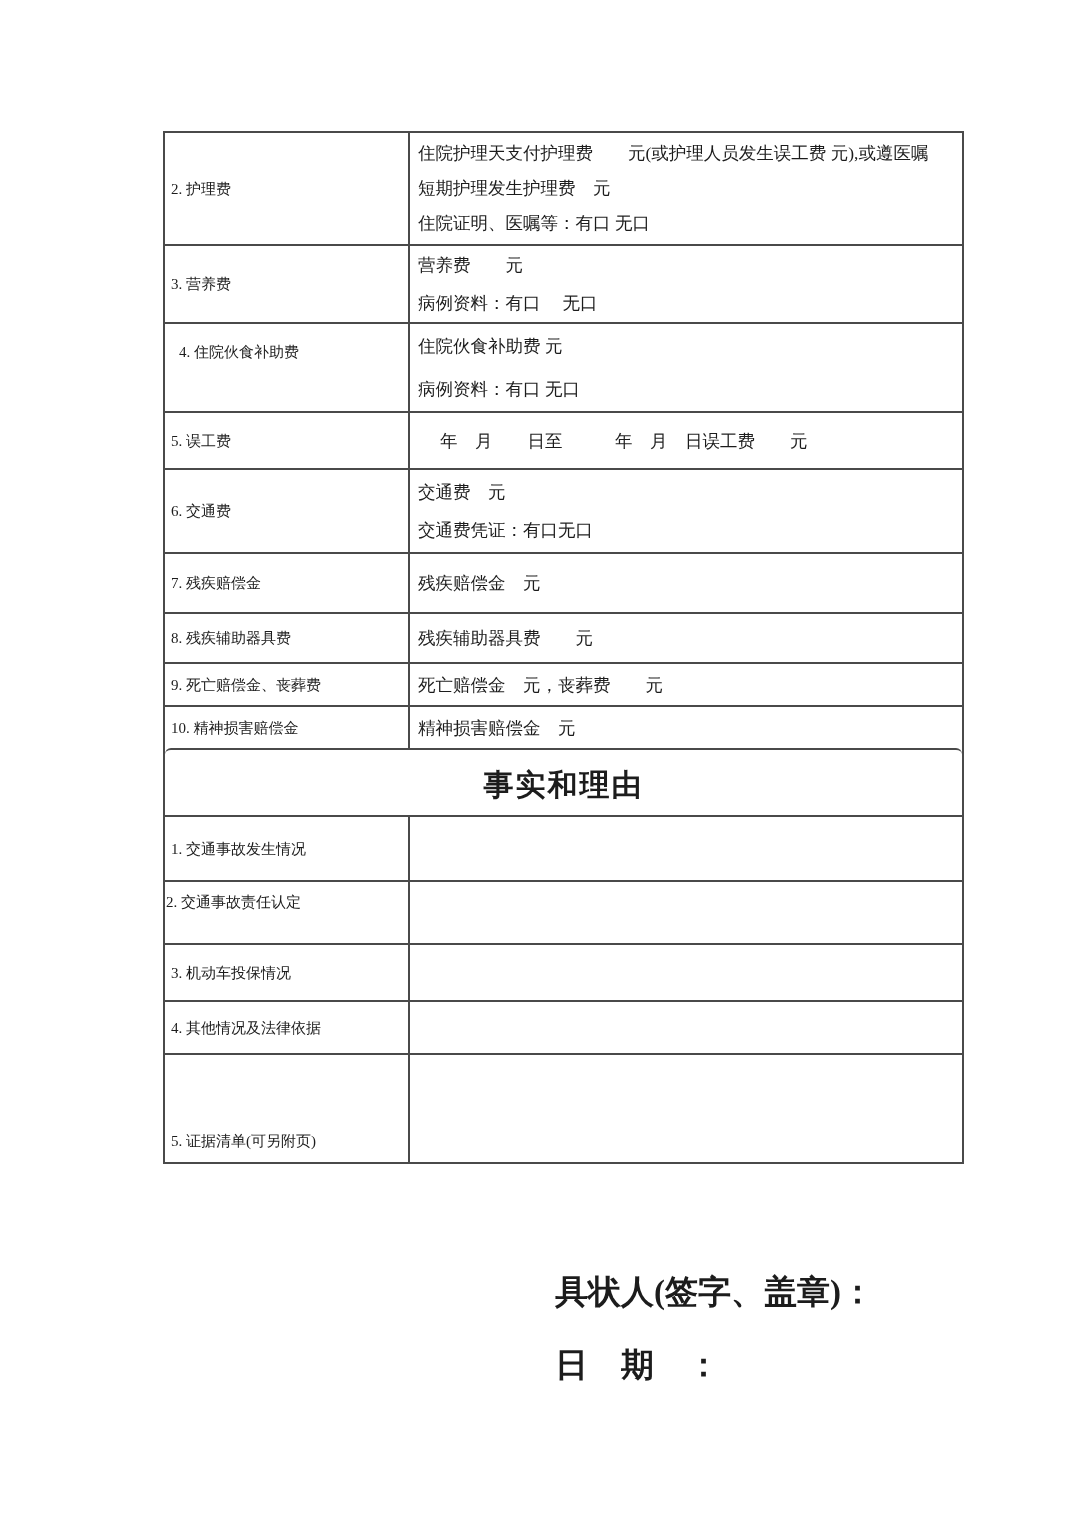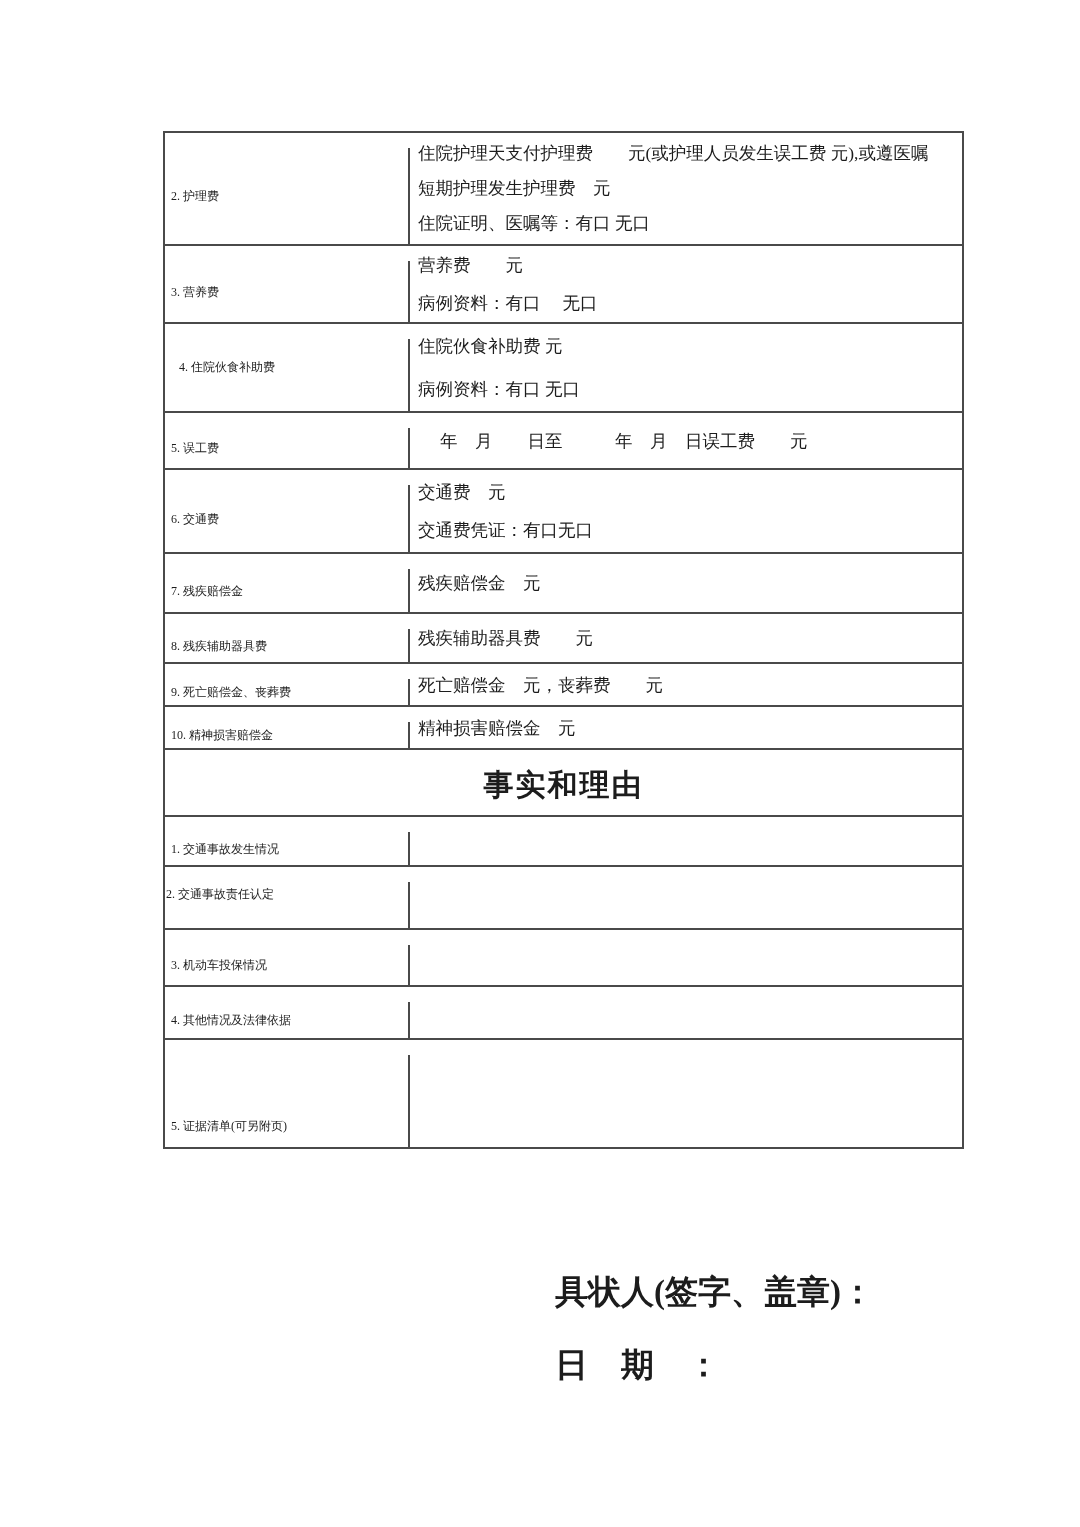--- a/index.html
+++ b/index.html
@@ -22,43 +22,43 @@
     border-top:2px solid #4a4a4a;
     box-sizing:border-box;
   }
   .row.first { border-top:none; }
   .label-cell {
     flex:0 0 245px; width:245px;
     border-right:2px solid #4a4a4a;
     box-sizing:border-box;
     display:flex; flex-direction:column; justify-content:center;
     padding-left:6px;
-    font-size:12px;
+    font-size:15px;
     line-height:24px;
-    margin-top:15px;
   }
   .label-cell.align-up { justify-content:flex-start; padding-top:16px;padding-left:14px; }
   .label-cell.align-bottom { justify-content:flex-end; padding-bottom:9px; }
   .label-cell.flush { padding-left:1px; }
   .label-cell.shift-up > div { position:relative; top:-11px; }
   .content-cell {
     flex:1 1 auto;
     box-sizing:border-box;
     display:flex; flex-direction:column; justify-content:center;
     padding-left:8px;
     font-size:17.5px;
     border-radius:18px;
   }
   .content-line { white-space:pre; line-height:38px; }
   .lines-tight .content-line { line-height:35px; }
   .lines-wide  .content-line { line-height:43px; }
   .section-header-row {
     display:flex; align-items:center; justify-content:center;
     border-top:2px solid #4a4a4a;
     box-sizing:border-box;
+    border-radius:6px;
   }
   .section-header-text {
     font-size:30px; font-weight:bold; letter-spacing:2px;
     padding-top:6px;
   }
   .sig-line {
     position:absolute; left:555px;
     font-size:33px; font-weight:bold;
     white-space:pre;
   }
@@ -154,21 +154,21 @@
     <div class="content-cell">
       <div class="content-line">精神损害赔偿金　元</div>
     </div>
   </div>
 
 
   <div class="section-header-row" style="height:67px">
     <div class="section-header-text">事实和理由</div>
   </div>
 
-  <div class="row" style="height:50px">
+  <div class="row" style="height:65px">
     <div class="label-cell">
       <div>1. 交通事故发生情况</div>
     </div>
     <div class="content-cell"></div>
   </div>
 
   <div class="row" style="height:63px">
     <div class="label-cell flush shift-up">
       <div>2. 交通事故责任认定</div>
     </div>

